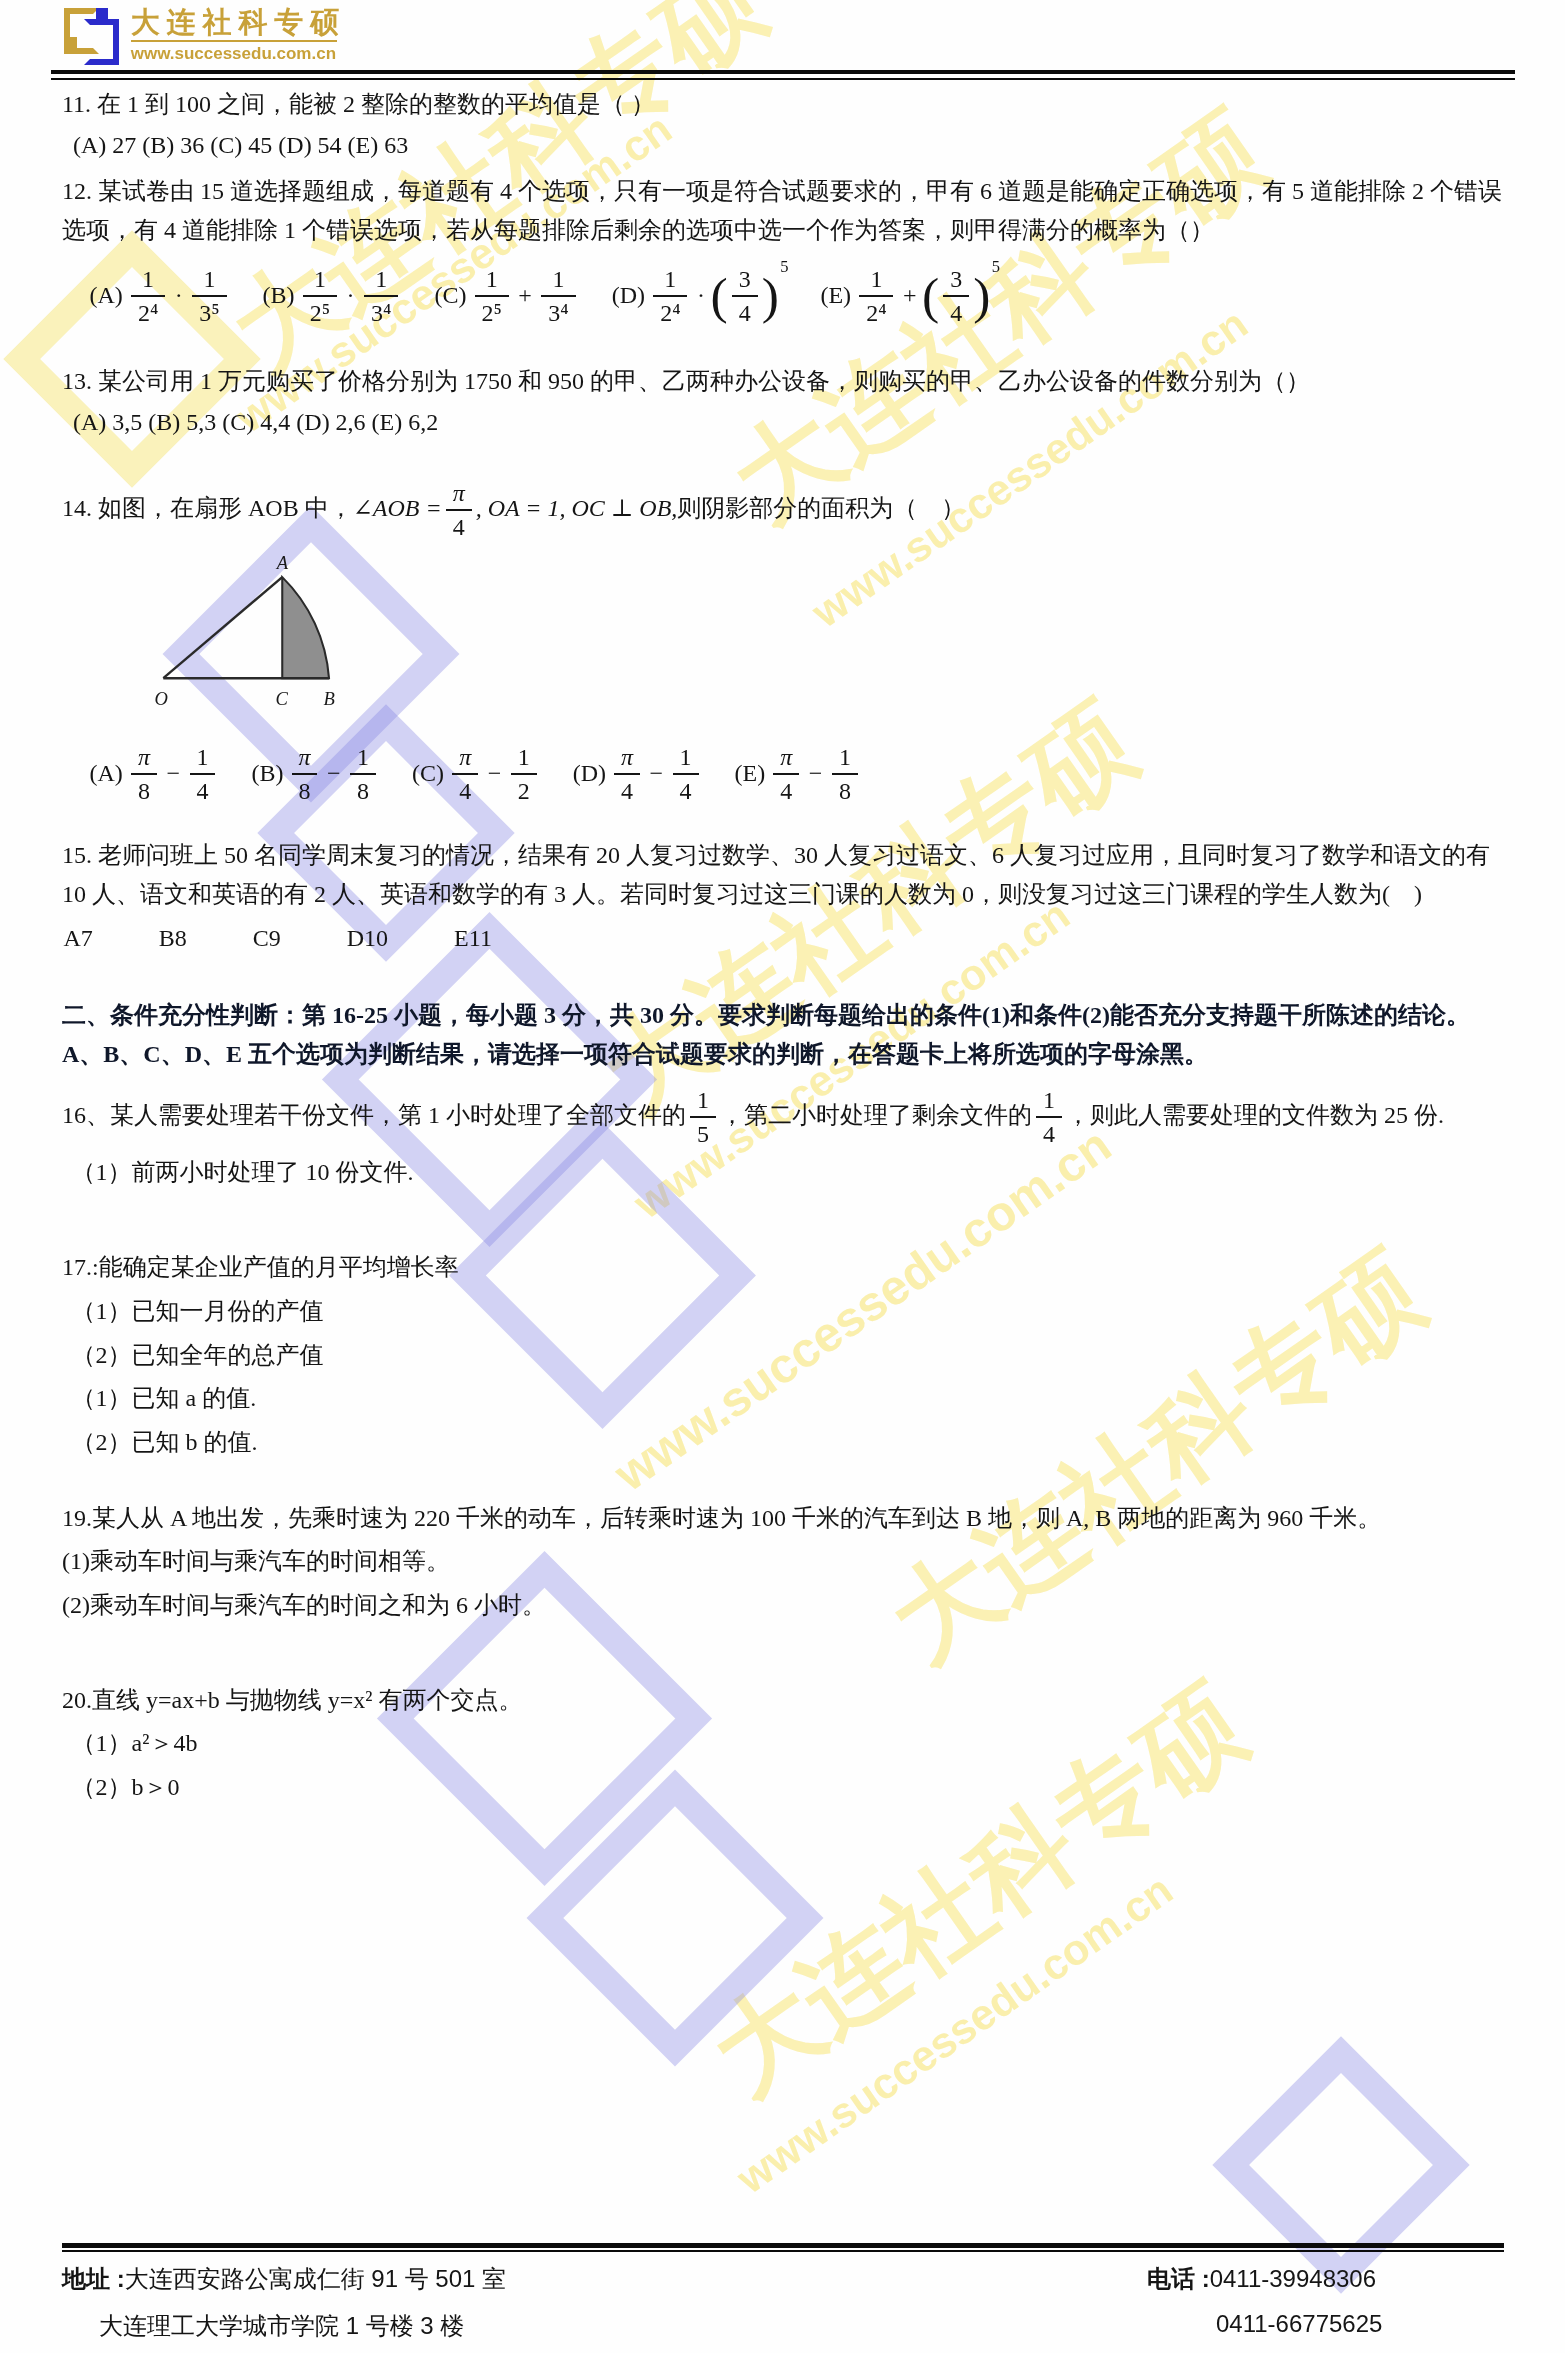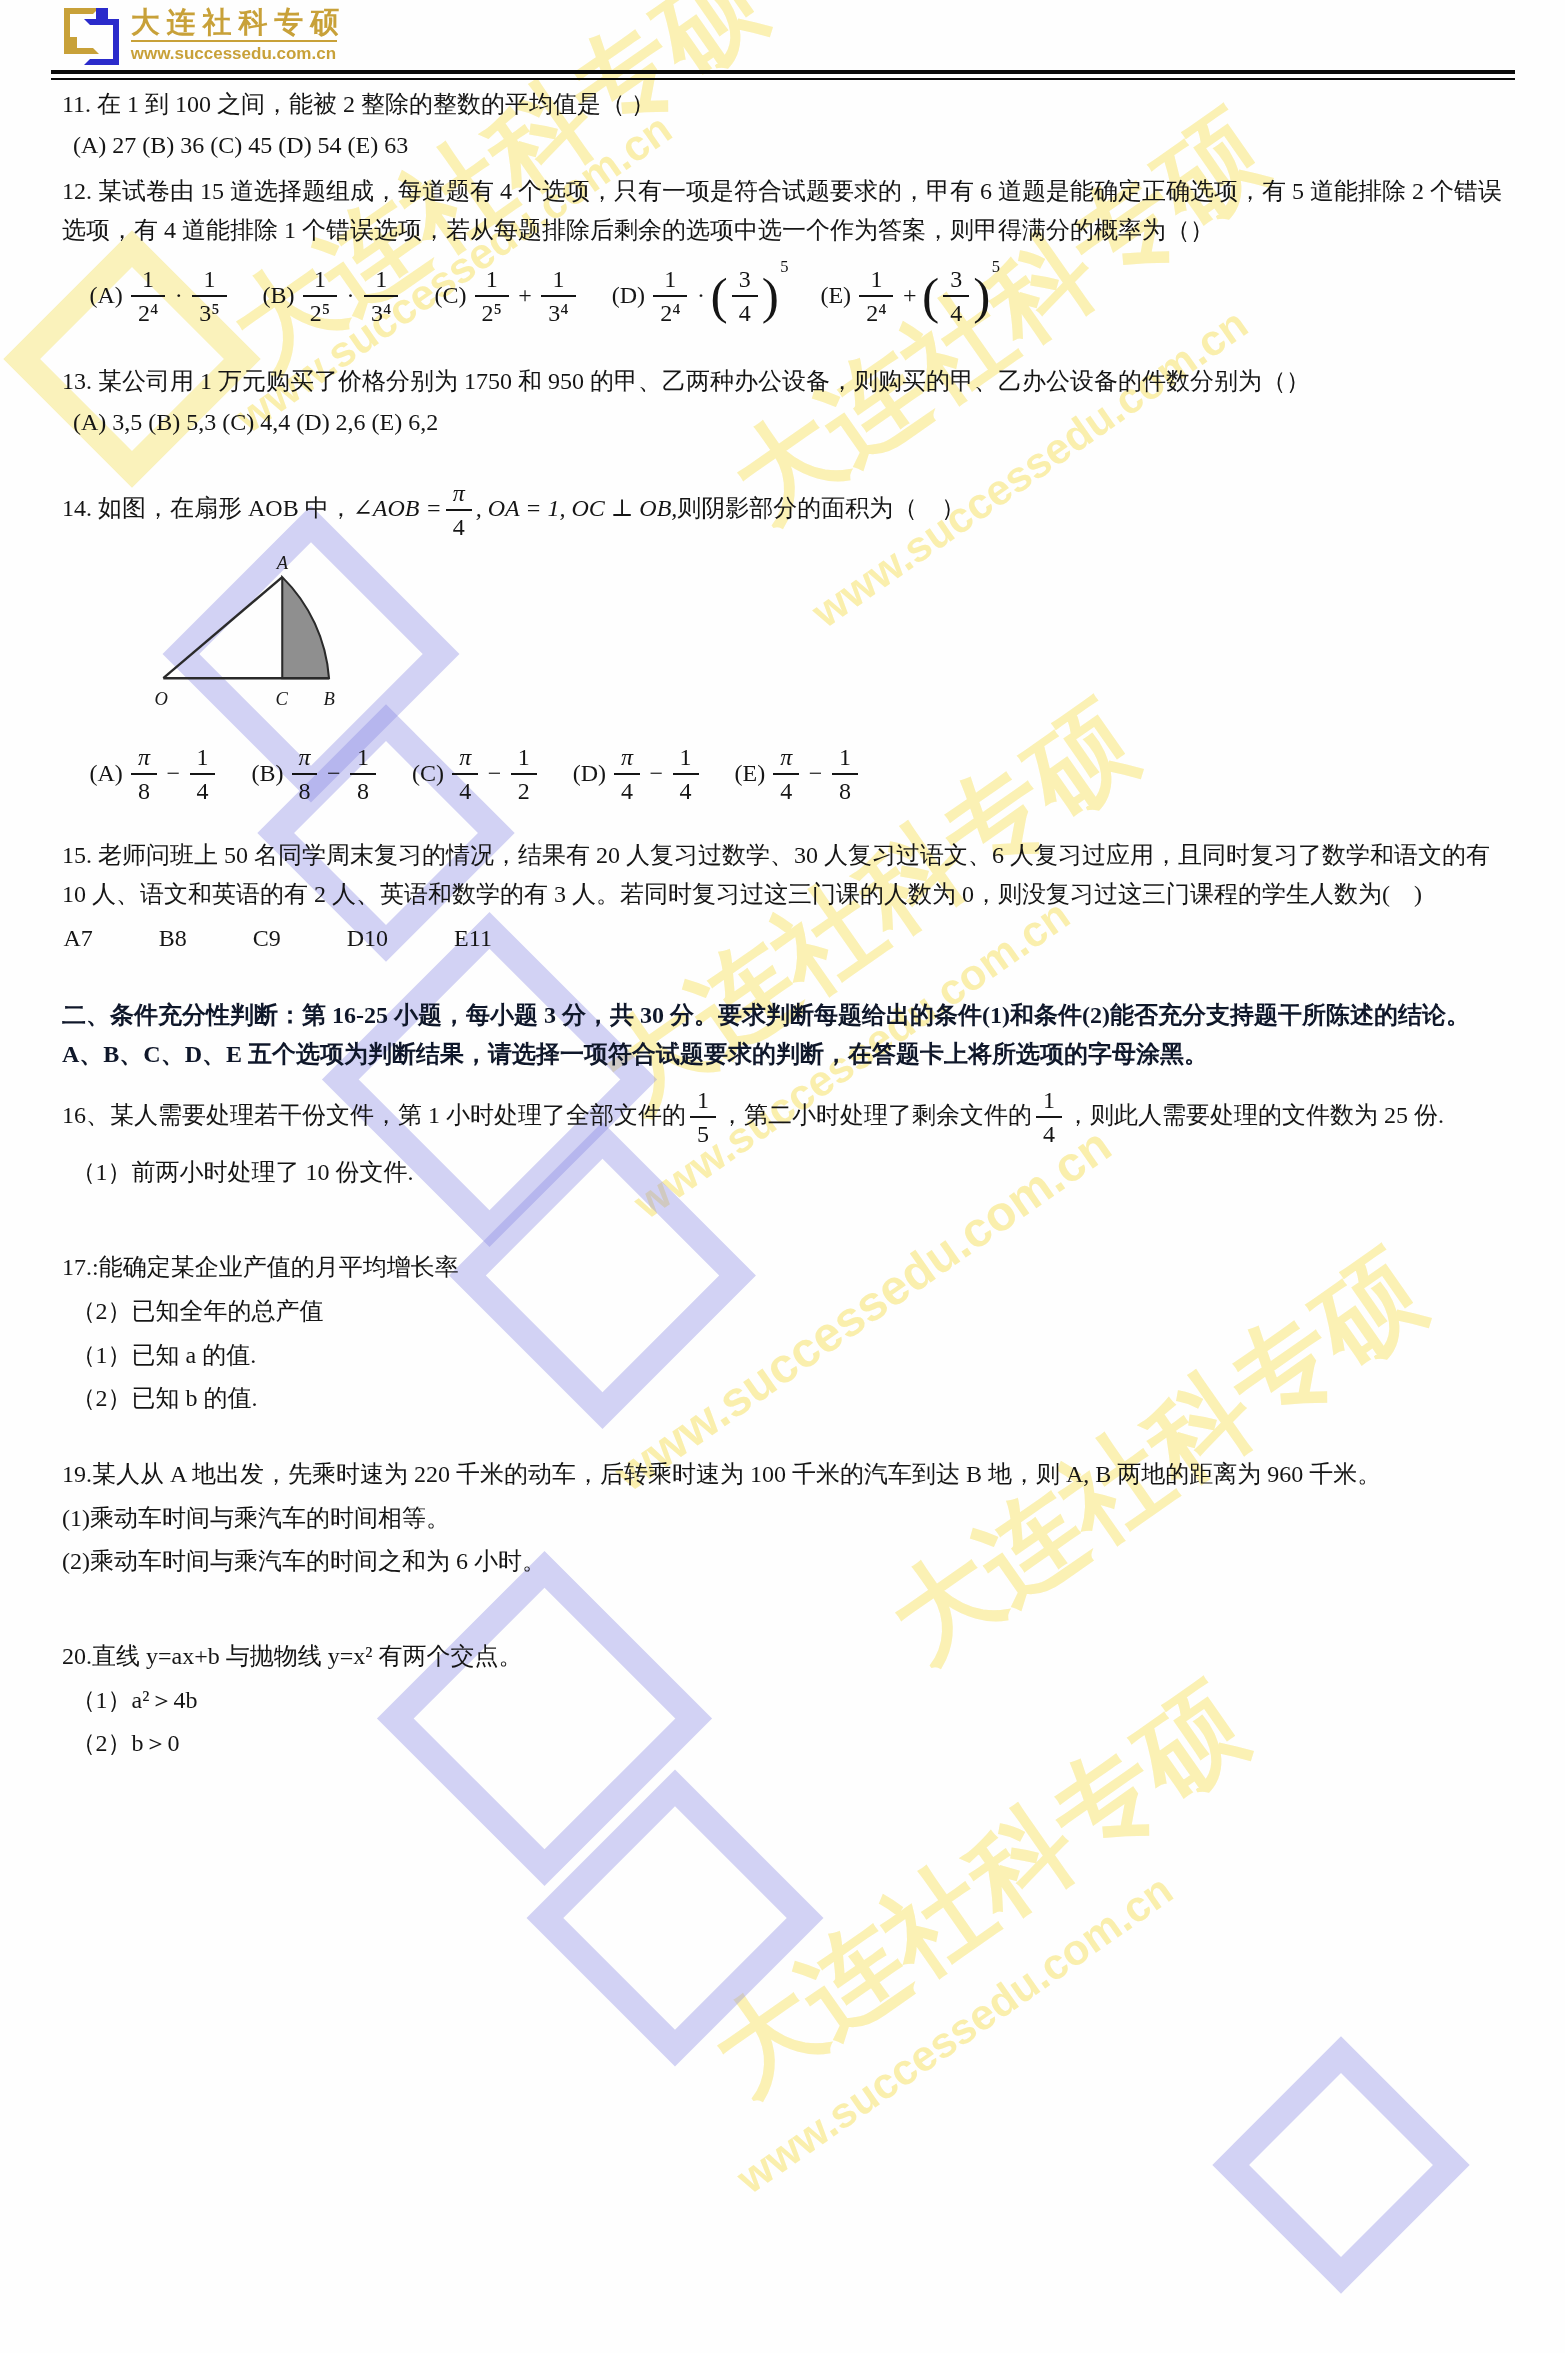--- a/index.html
+++ b/index.html
@@ -277,30 +277,47 @@
     </div>
 
     <p class="para sec-title">二、条件充分性判断：第 16-25 小题，每小题 3 分，共 30 分。要求判断每题给出的条件(1)和条件(2)能否充分支持题干所陈述的结论。A、B、C、D、E 五个选项为判断结果，请选择一项符合试题要求的判断，在答题卡上将所选项的字母涂黑。</p>
 
     <p class="para" style="margin-top:11px;">
       <span>16、某人需要处理若干份文件，第 1 小时处理了全部文件的</span><span class="frac"><span class="fn">1</span><span class="fd">5</span></span><span>，第二小时处理了剩余文件的</span><span class="frac"><span class="fn">1</span><span class="fd">4</span></span><span>，则此人需要处理的文件数为 25 份.</span>
     </p>
     <p class="cond">（1）前两小时处理了 10 份文件.</p>
 
     <p class="para" style="margin-top:56px;">17.:能确定某企业产值的月平均增长率</p>
+    <p class="cond">（1）已知一月份的产值</p>
     <p class="cond">（2）已知全年的总产值</p>
 
     <p class="cond">（1）已知 a 的值.</p>
     <p class="cond">（2）已知 b 的值.</p>
 
     <p class="para" style="margin-top:36px;">19.某人从 A 地出发，先乘时速为 220 千米的动车，后转乘时速为 100 千米的汽车到达 B 地，则 A, B 两地的距离为 960 千米。</p>
     <p class="cond" style="margin-left:0;">(1)乘动车时间与乘汽车的时间相等。</p>
     <p class="cond" style="margin-left:0;">(2)乘动车时间与乘汽车的时间之和为 6 小时。</p>
 
     <p class="para" style="margin-top:55px;">20.直线 y=ax+b 与抛物线 y=x² 有两个交点。</p>
     <p class="cond">（1）a²＞4b</p>
     <p class="cond">（2）b＞0</p>
 
   </main>
 
+  <footer class="footer">
+    <div class="f-rule1"></div>
+    <div class="f-rule2"></div>
+    <div class="f-row first">
+      <div>
+        <span class="f-label">地址 :</span><span>大连西安路公寓成仁街 91 号 501 室</span>
+      </div>
+      <div class="f-right">
+        <span class="f-label">电话 :</span><span>0411-39948306</span>
+      </div>
+    </div>
+    <div class="f-row second">
+      <div class="f-left2">大连理工大学城市学院 1 号楼 3 楼</div>
+      <div class="f-right2">0411-66775625</div>
+    </div>
+  </footer>
 
 </div>
 
 
 </body></html>

